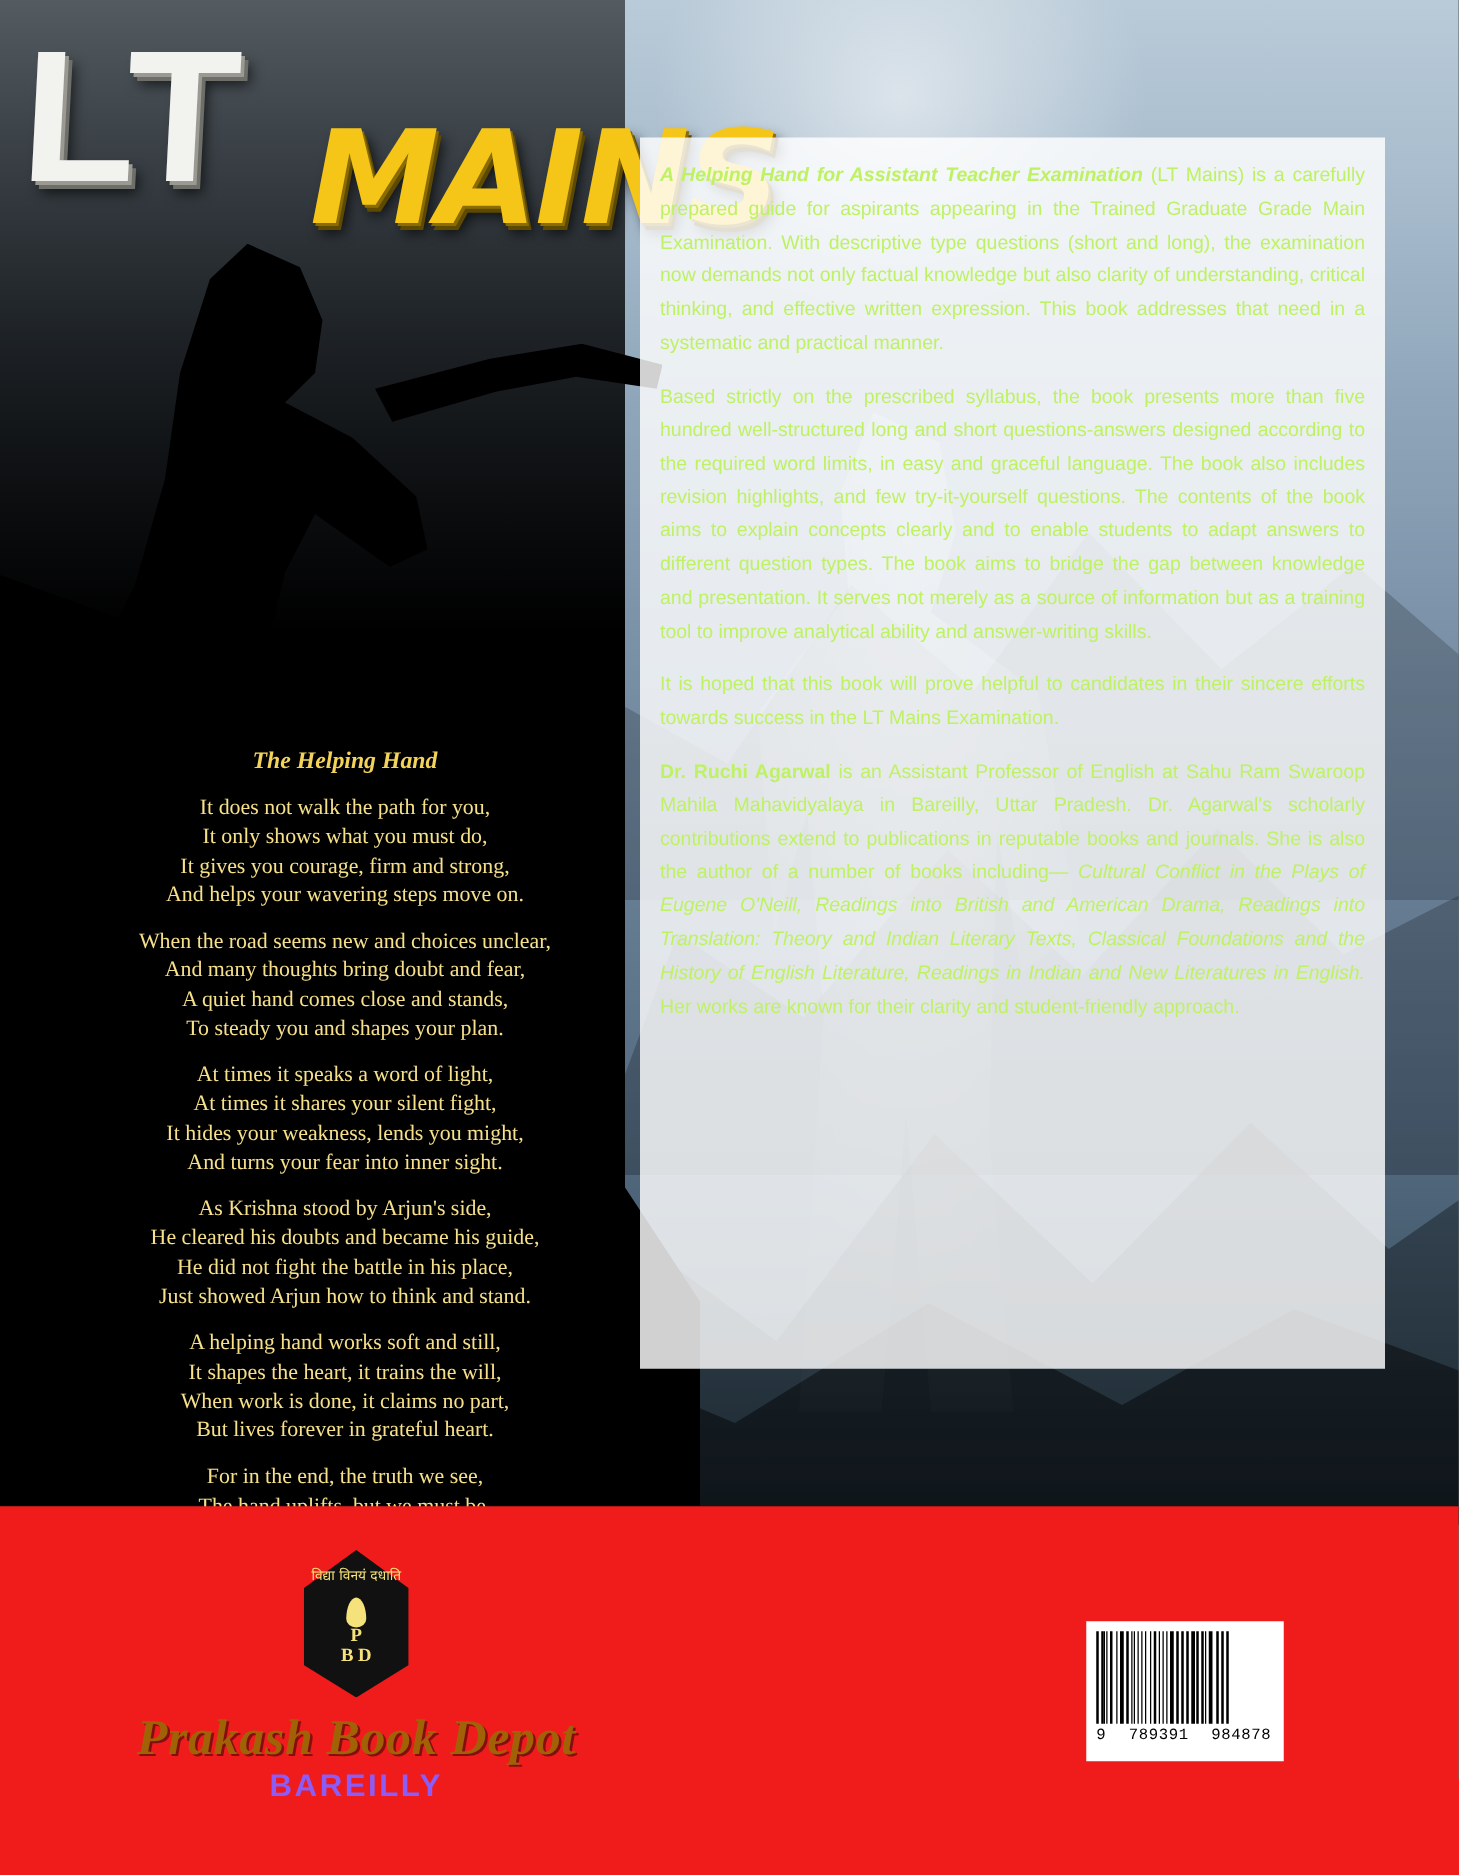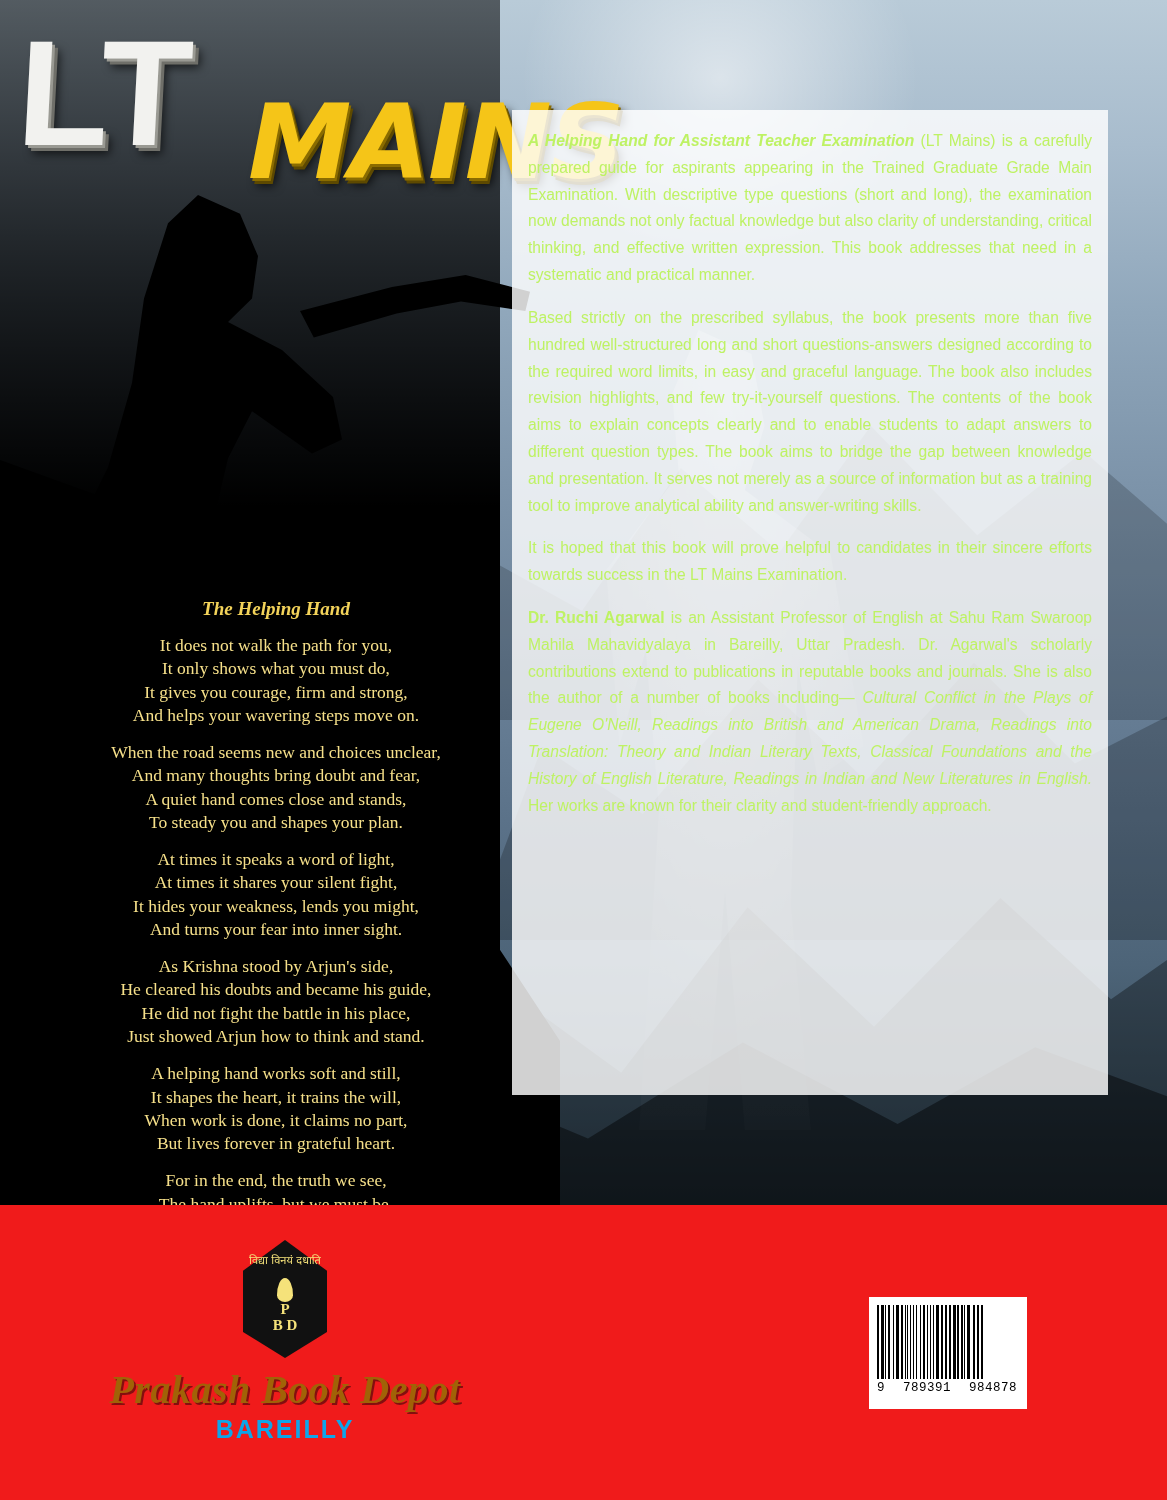--- a/index.html
+++ b/index.html
@@ -236,21 +236,21 @@
     font-style: italic;
     font-size: 40px;
     color: #a16207;
     text-shadow: 2px 2px 0 rgba(0,0,0,0.45);
     letter-spacing: 0.5px;
   }
   .pub-city {
     font-family: "Liberation Sans", sans-serif;
     font-weight: 700;
     font-size: 25px;
-    color: #0ea5e9;
+    color: #8b5cf6;
     letter-spacing: 2px;
     margin-top: 2px;
   }
 
   
   .barcode-box {
     position: absolute;
     left: 869px; top: 1297px;
     width: 158px; height: 112px;
     background: #ffffff;

